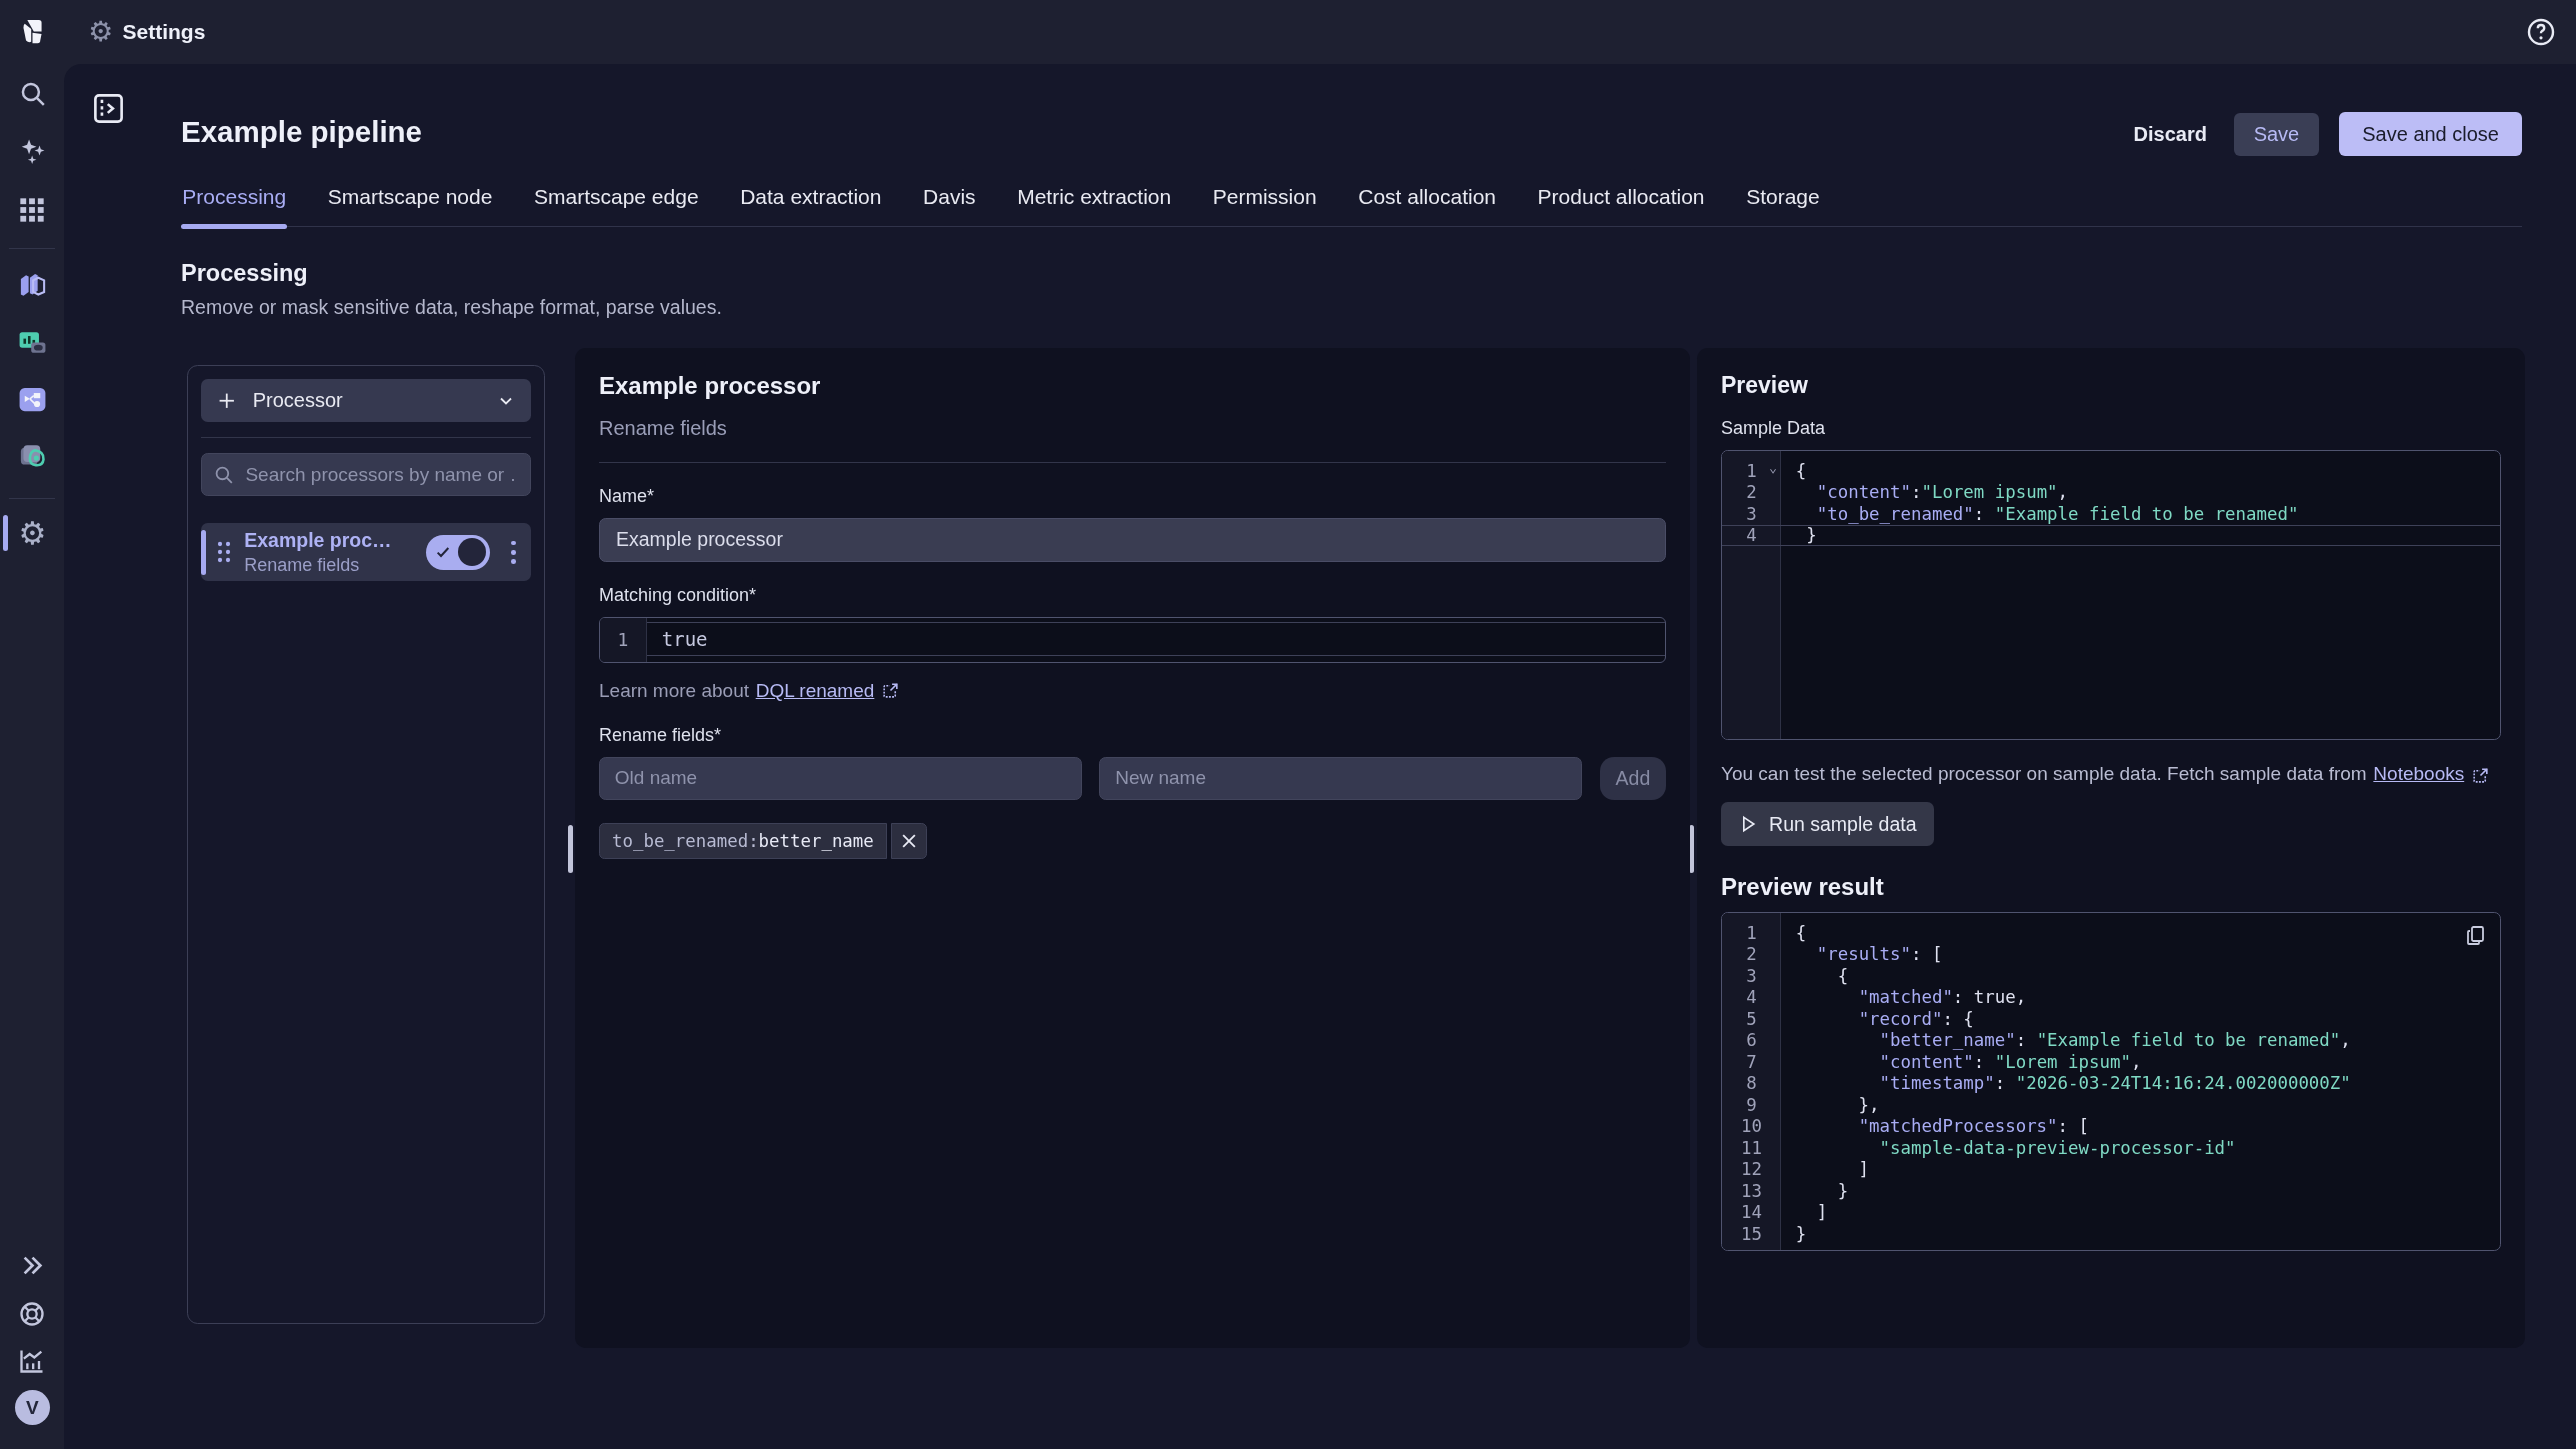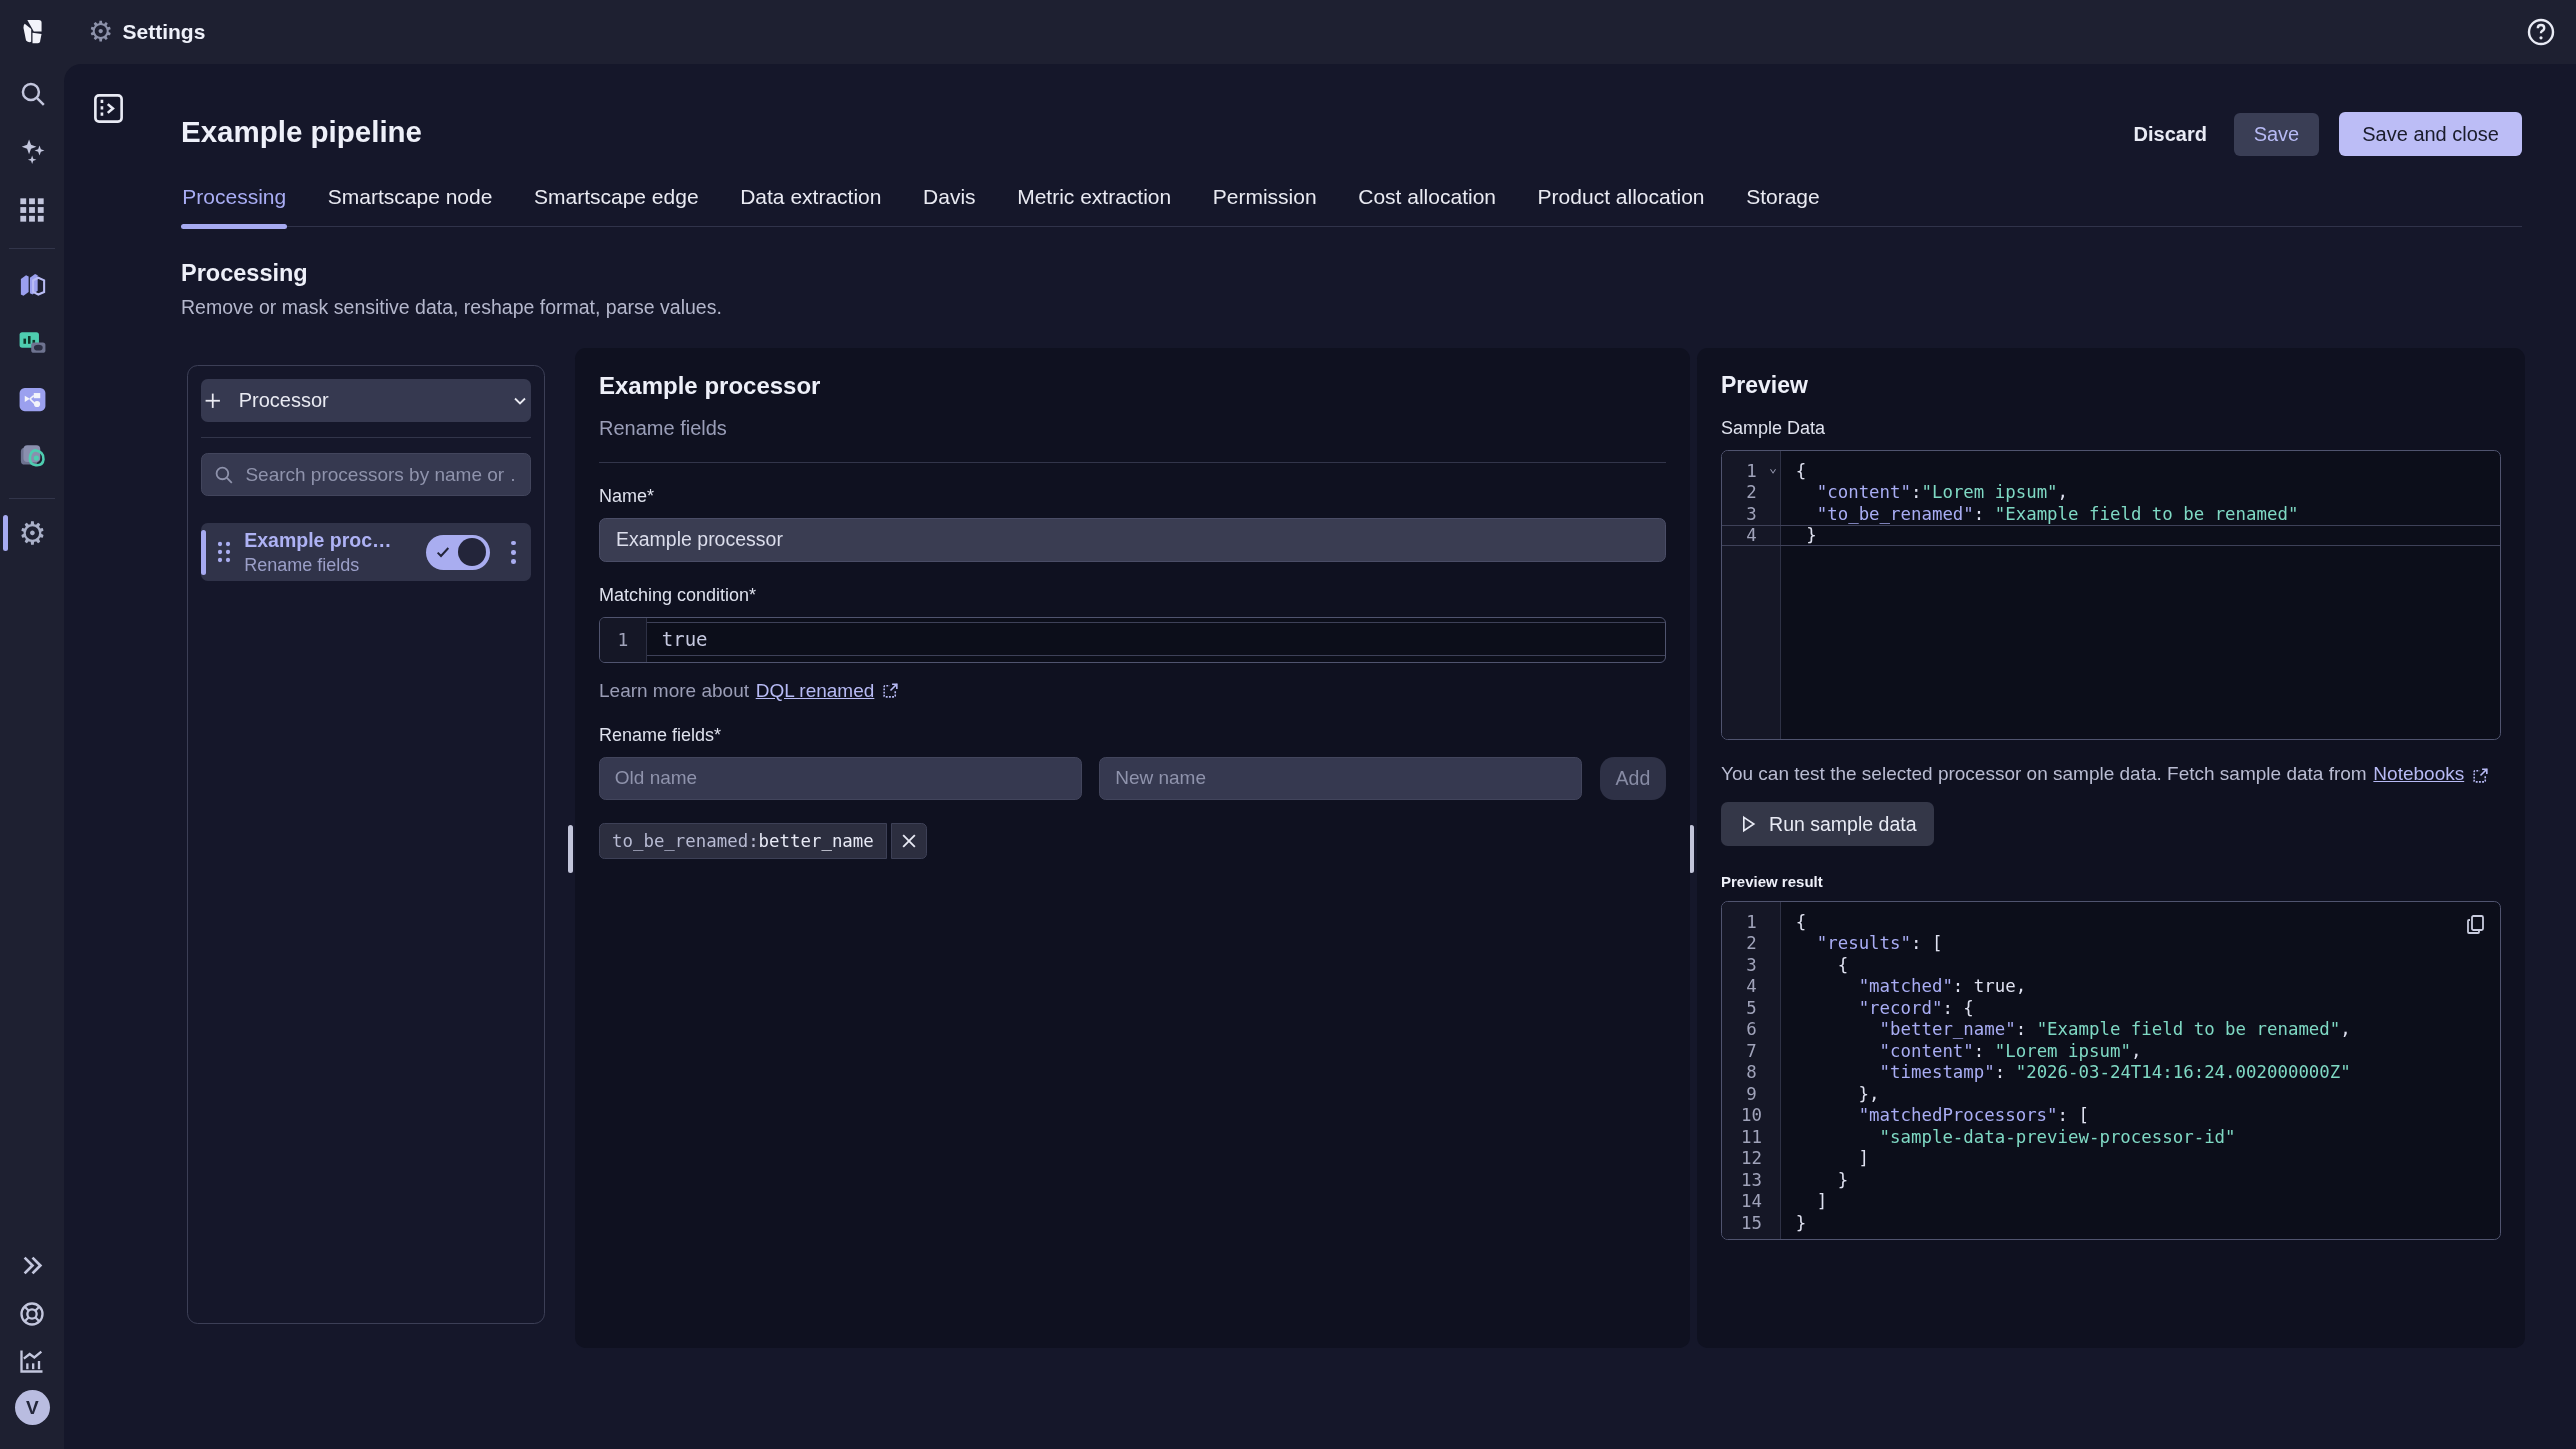--- a/index.html
+++ b/index.html
@@ -41,21 +41,21 @@
   .section-desc { position:absolute; left:117px; top:232px; font-size:19.5px; color:#b4b7cc; }
 
   
   .proc-panel { position:absolute; left:123px; top:301px; width:358px; height:959px; border:1.3px solid #3c3f56; border-radius:10.7px; padding:13.4px; }
   .editor-panel { position:absolute; left:511px; top:284px; width:1115px; height:1000px; background:#0f1120; border-radius:10.7px; padding:24px; }
   .preview-panel { position:absolute; left:1633px; top:284px; width:828px; height:1000px; background:#0f1120; border-radius:10.7px; padding:24px; }
 
   .resize-handle { position:absolute; width:5.4px; height:48px; border-radius:3.4px; background:#c2c5da; cursor:col-resize; }
 
   
-  .add-proc-btn { width:100%; height:43px; background:#363950; border:none; border-radius:6.7px; display:flex; align-items:center; padding:0 1px; gap:14.8px; color:#e9eaf2; font-size:20px; font-family:inherit; cursor:pointer; }
+  .add-proc-btn { width:100%; height:43px; background:#363950; border:none; border-radius:6.7px; display:flex; align-items:center; padding:0 15px; gap:14.8px; color:#e9eaf2; font-size:20px; font-family:inherit; cursor:pointer; }
   .add-proc-btn .spacer { flex:1; }
   .proc-divider { margin:14.8px 0; height:1.3px; background:#32354a; border:none; }
   .proc-search { position:relative; margin-top:2.7px; }
   .proc-search input { width:100%; height:43px; background:#363950; border:0.7px solid #42455c; border-radius:6.7px; color:#d9dbe8; font-size:19px; font-family:inherit; padding:0 13.4px 0 43px; outline:none; }
   .proc-search input::placeholder { color:#8f93ac; }
   .proc-search .mag { position:absolute; left:12px; top:10.7px; }
   .proc-item { position:relative; margin-top:27px; height:58px; background:#303349; border-radius:6.7px; display:flex; align-items:center; padding:0 10.7px 0 14.8px; cursor:pointer; }
   .proc-item .sel-bar { position:absolute; left:0; top:6.7px; bottom:6.7px; width:4.7px; border-radius:2.7px; background:#a6aaf1; }
   .proc-item .titles { margin-left:12px; min-width:0; flex:1; }
   .proc-item .t1 { color:#aeb2f4; font-size:19.5px; font-weight:700; max-width:153px; white-space:nowrap; overflow:hidden; text-overflow:ellipsis; }
@@ -103,21 +103,21 @@
   .code-row .ln { width:59px; flex:none; text-align:center; color:#a0a3ba; font-family:"DejaVu Sans Mono", monospace; font-size:17.4px; position:relative; }
   .code-row .fold { position:absolute; right:4px; top:-1.3px; font-size:13.4px; color:#9a9db4; }
   .code-row .code { white-space:pre; font-family:"DejaVu Sans Mono", monospace; font-size:17.4px; padding-left:14.8px; }
   .tk-p { color:#dfe1f0; } .tk-k { color:#a9adf4; } .tk-s { color:#7fd9c4; } .tk-b { color:#dfe1f0; }
   #sample-editor { height:290px; }
   #result-editor { height:339px; }
   .copy-btn { position:absolute; right:9.4px; top:8px; width:29.5px; height:29.5px; display:flex; align-items:center; justify-content:center; cursor:pointer; background:transparent; border:none; }
 
   .pv-info { margin-top:23px; font-size:19px; color:#b9bcd2; display:flex; align-items:flex-end; gap:6.7px; flex-wrap:nowrap; white-space:nowrap; }
   .run-btn { margin-top:17.4px; height:44px; background:#343748; border:none; border-radius:6.7px; color:#e8eaf4; font-size:19.5px; font-family:inherit; display:flex; align-items:center; gap:10.7px; padding:0 17.4px; cursor:pointer; }
-  .pv-result-title { font-size:15px; font-weight:700; color:#eef0f9; margin-top:27px; }
+  .pv-result-title { font-size:24px; font-weight:700; color:#eef0f9; margin-top:27px; }
 
   svg { display:block; }
 </style>
 </head>
 <body>
 
 <div class="root">
 
   <nav class="rail">
     <div class="rail-btn" style="top:12px">

